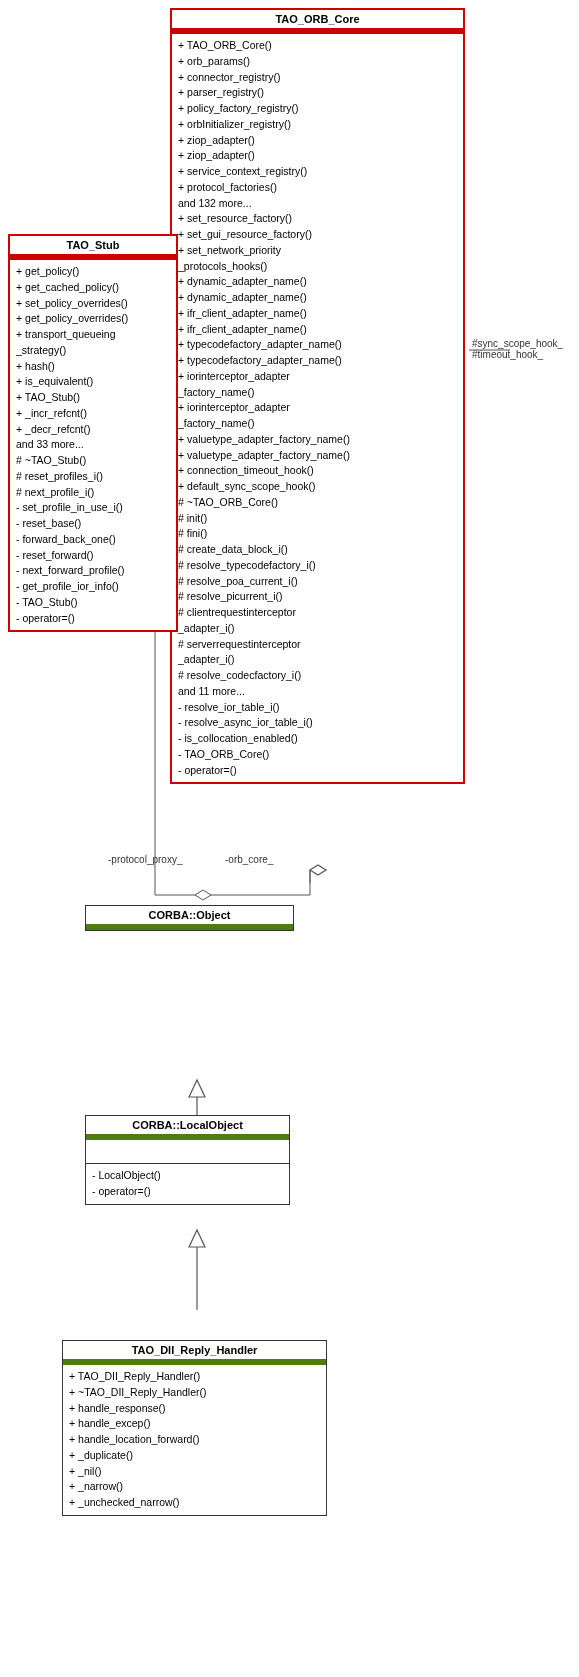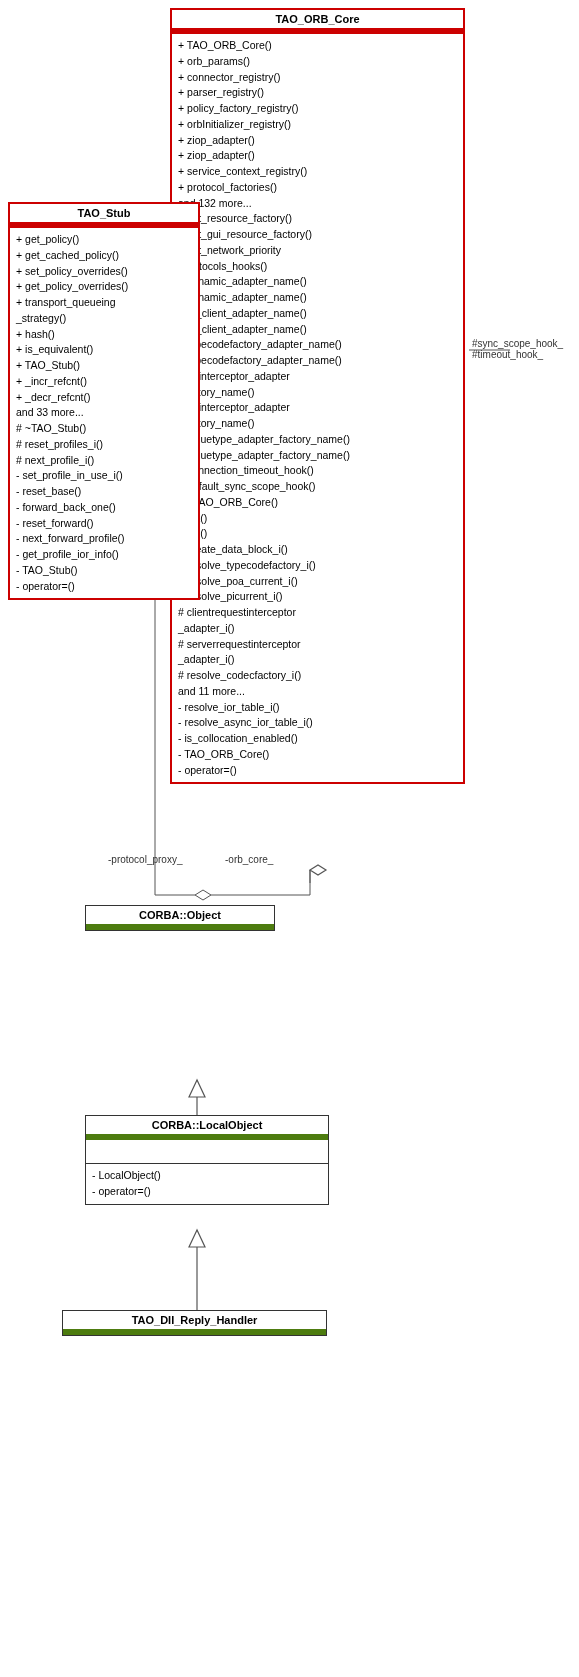--- a/index.html
+++ b/index.html
@@ -144,21 +144,21 @@
 - is_collocation_enabled()
 - TAO_ORB_Core()
 - operator=()</div>
   </div>
 
   <div style="position:absolute; left: 472px; top: 338px; font-size:10px; color:#333;">
     <div>#sync_scope_hook_</div>
     <div>#timeout_hook_</div>
   </div>
 
-  <div class="uml-box red-border" style="left: 8px; top: 202px; width: 192px;">
+  <div class="uml-box red-border" style="left: 8px; top: 234px; width: 170px;">
     <div class="uml-title">TAO_Stub</div>
     <div class="uml-section">+ get_policy()
 + get_cached_policy()
 + set_policy_overrides()
 + get_policy_overrides()
 + transport_queueing
 _strategy()
 + hash()
 + is_equivalent()
 + TAO_Stub()
@@ -171,28 +171,37 @@
 - set_profile_in_use_i()
 - reset_base()
 - forward_back_one()
 - reset_forward()
 - next_forward_profile()
 - get_profile_ior_info()
 - TAO_Stub()
 - operator=()</div>
   </div>
 
-  <div class="uml-box" style="left: 85px; top: 905px; width: 190px;">
+  <div class="uml-box" style="left: 85px; top: 905px; width: 209px;">
     <div class="uml-title">CORBA::Object</div>
   </div>
 
-  <div class="uml-box" style="left: 85px; top: 1115px; width: 244px;">
+  <div class="uml-box" style="left: 85px; top: 1115px; width: 205px;">
     <div class="uml-title">CORBA::LocalObject</div>
     <div class="uml-section" style="height: 24px;"></div>
     <div class="uml-section">- LocalObject()
 - operator=()</div>
   </div>
 
-  <div class="uml-box" style="left: 62px; top: 1310px; width: 265px;">
+  <div class="uml-box" style="left: 62px; top: 1340px; width: 265px;">
     <div class="uml-title">TAO_DII_Reply_Handler</div>
+    <div class="uml-section">+ TAO_DII_Reply_Handler()
++ ~TAO_DII_Reply_Handler()
++ handle_response()
++ handle_excep()
++ handle_location_forward()
++ _duplicate()
++ _nil()
++ _narrow()
++ _unchecked_narrow()</div>
   </div>
 
 </div>
 
 </body></html>

